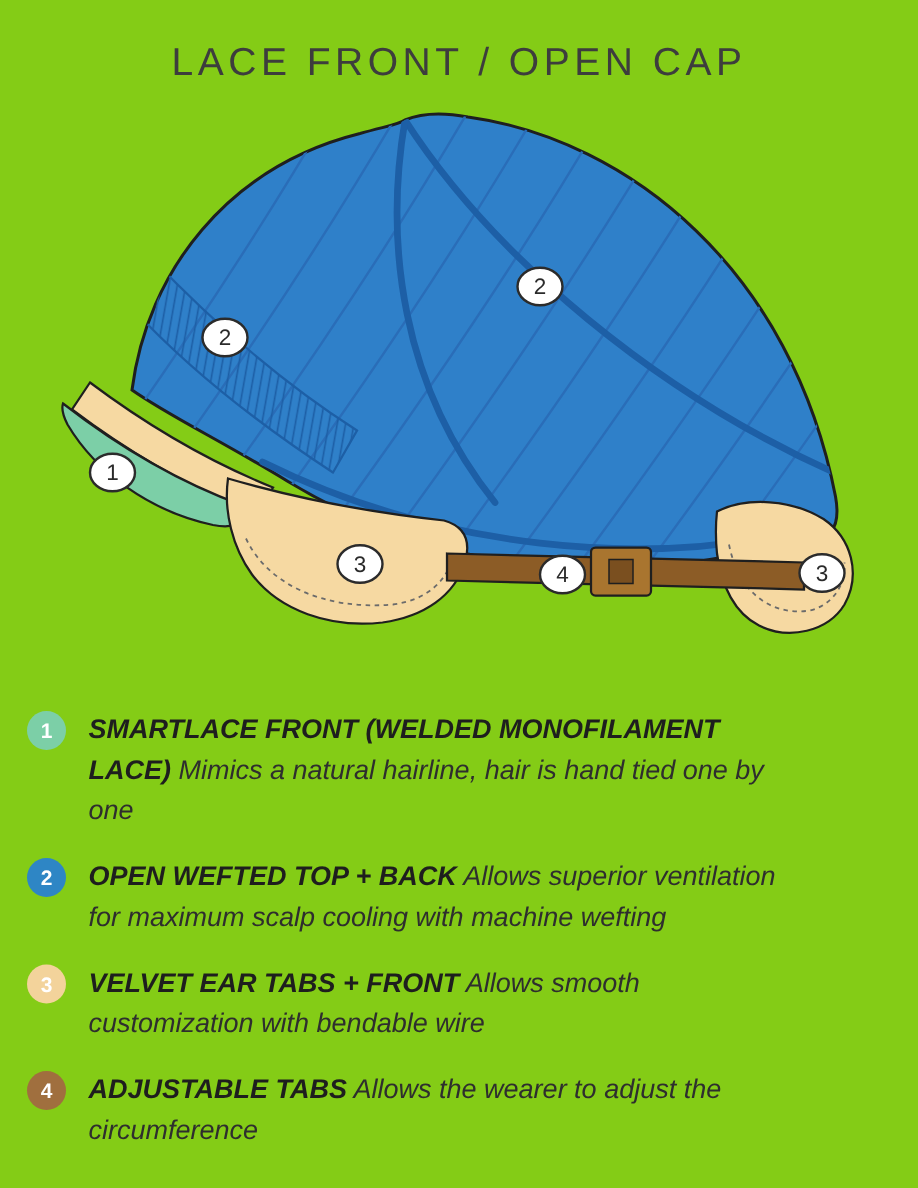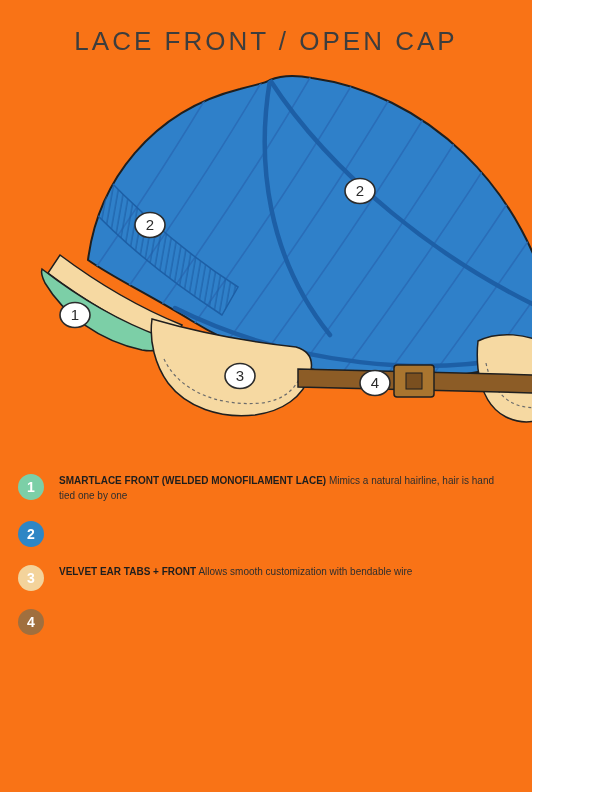--- a/index.html
+++ b/index.html
@@ -3,23 +3,23 @@
 <meta charset="utf-8">
 <style>
   html, body {
     margin: 0;
     padding: 0;
     background: #ffffff;
     font-family: "Liberation Sans", sans-serif;
   }
   .page {
     position: relative;
-    width: 532px;
+    width: 612px;
     height: 792px;
-    background: #f97316;
+    background: #84cc16;
     overflow: hidden;
   }
   .title {
     margin: 0;
     padding-top: 26px;
     text-align: center;
     font-size: 26px;
     font-weight: 400;
     letter-spacing: 3px;
     color: #3d3d3d;
@@ -47,23 +47,24 @@
     font-size: 14px;
     font-weight: bold;
     display: flex;
     align-items: center;
     justify-content: center;
     margin-top: 1px;
   }
   .legend-text {
     margin: 0;
     max-width: 468px;
-    font-size: 10px;
+    font-size: 18px;
     line-height: 1.5;
     color: #2e2e2e;
+    font-style: italic;
   }
   .legend-text b {
     color: #1e1e1e;
   }
   svg text.badge-num {
     font-family: "Liberation Sans", sans-serif;
     font-size: 15px;
     fill: #2b2b2b;
     text-anchor: middle;
   }
@@ -165,28 +166,36 @@
     <div class="legend-item">
       <span class="bullet" style="background-color: rgb(124, 207, 167);">1</span>
       <p class="legend-text">
         <b>SMARTLACE FRONT (WELDED MONOFILAMENT LACE)</b>
         <span>Mimics a natural hairline, hair is hand tied one by one</span>
       </p>
     </div>
 
     <div class="legend-item">
       <span class="bullet" style="background-color: rgb(46, 134, 197);">2</span>
+      <p class="legend-text">
+        <b>OPEN WEFTED TOP + BACK</b>
+        <span>Allows superior ventilation for maximum scalp cooling with machine wefting</span>
+      </p>
     </div>
 
     <div class="legend-item">
       <span class="bullet" style="background-color: rgb(243, 211, 155);">3</span>
       <p class="legend-text">
         <b>VELVET EAR TABS + FRONT</b>
         <span>Allows smooth customization with bendable wire</span>
       </p>
     </div>
 
     <div class="legend-item">
       <span class="bullet" style="background-color: rgb(160, 111, 62);">4</span>
+      <p class="legend-text">
+        <b>ADJUSTABLE TABS</b>
+        <span>Allows the wearer to adjust the circumference</span>
+      </p>
     </div>
 
   </div>
 </div>
 
 </body></html>

